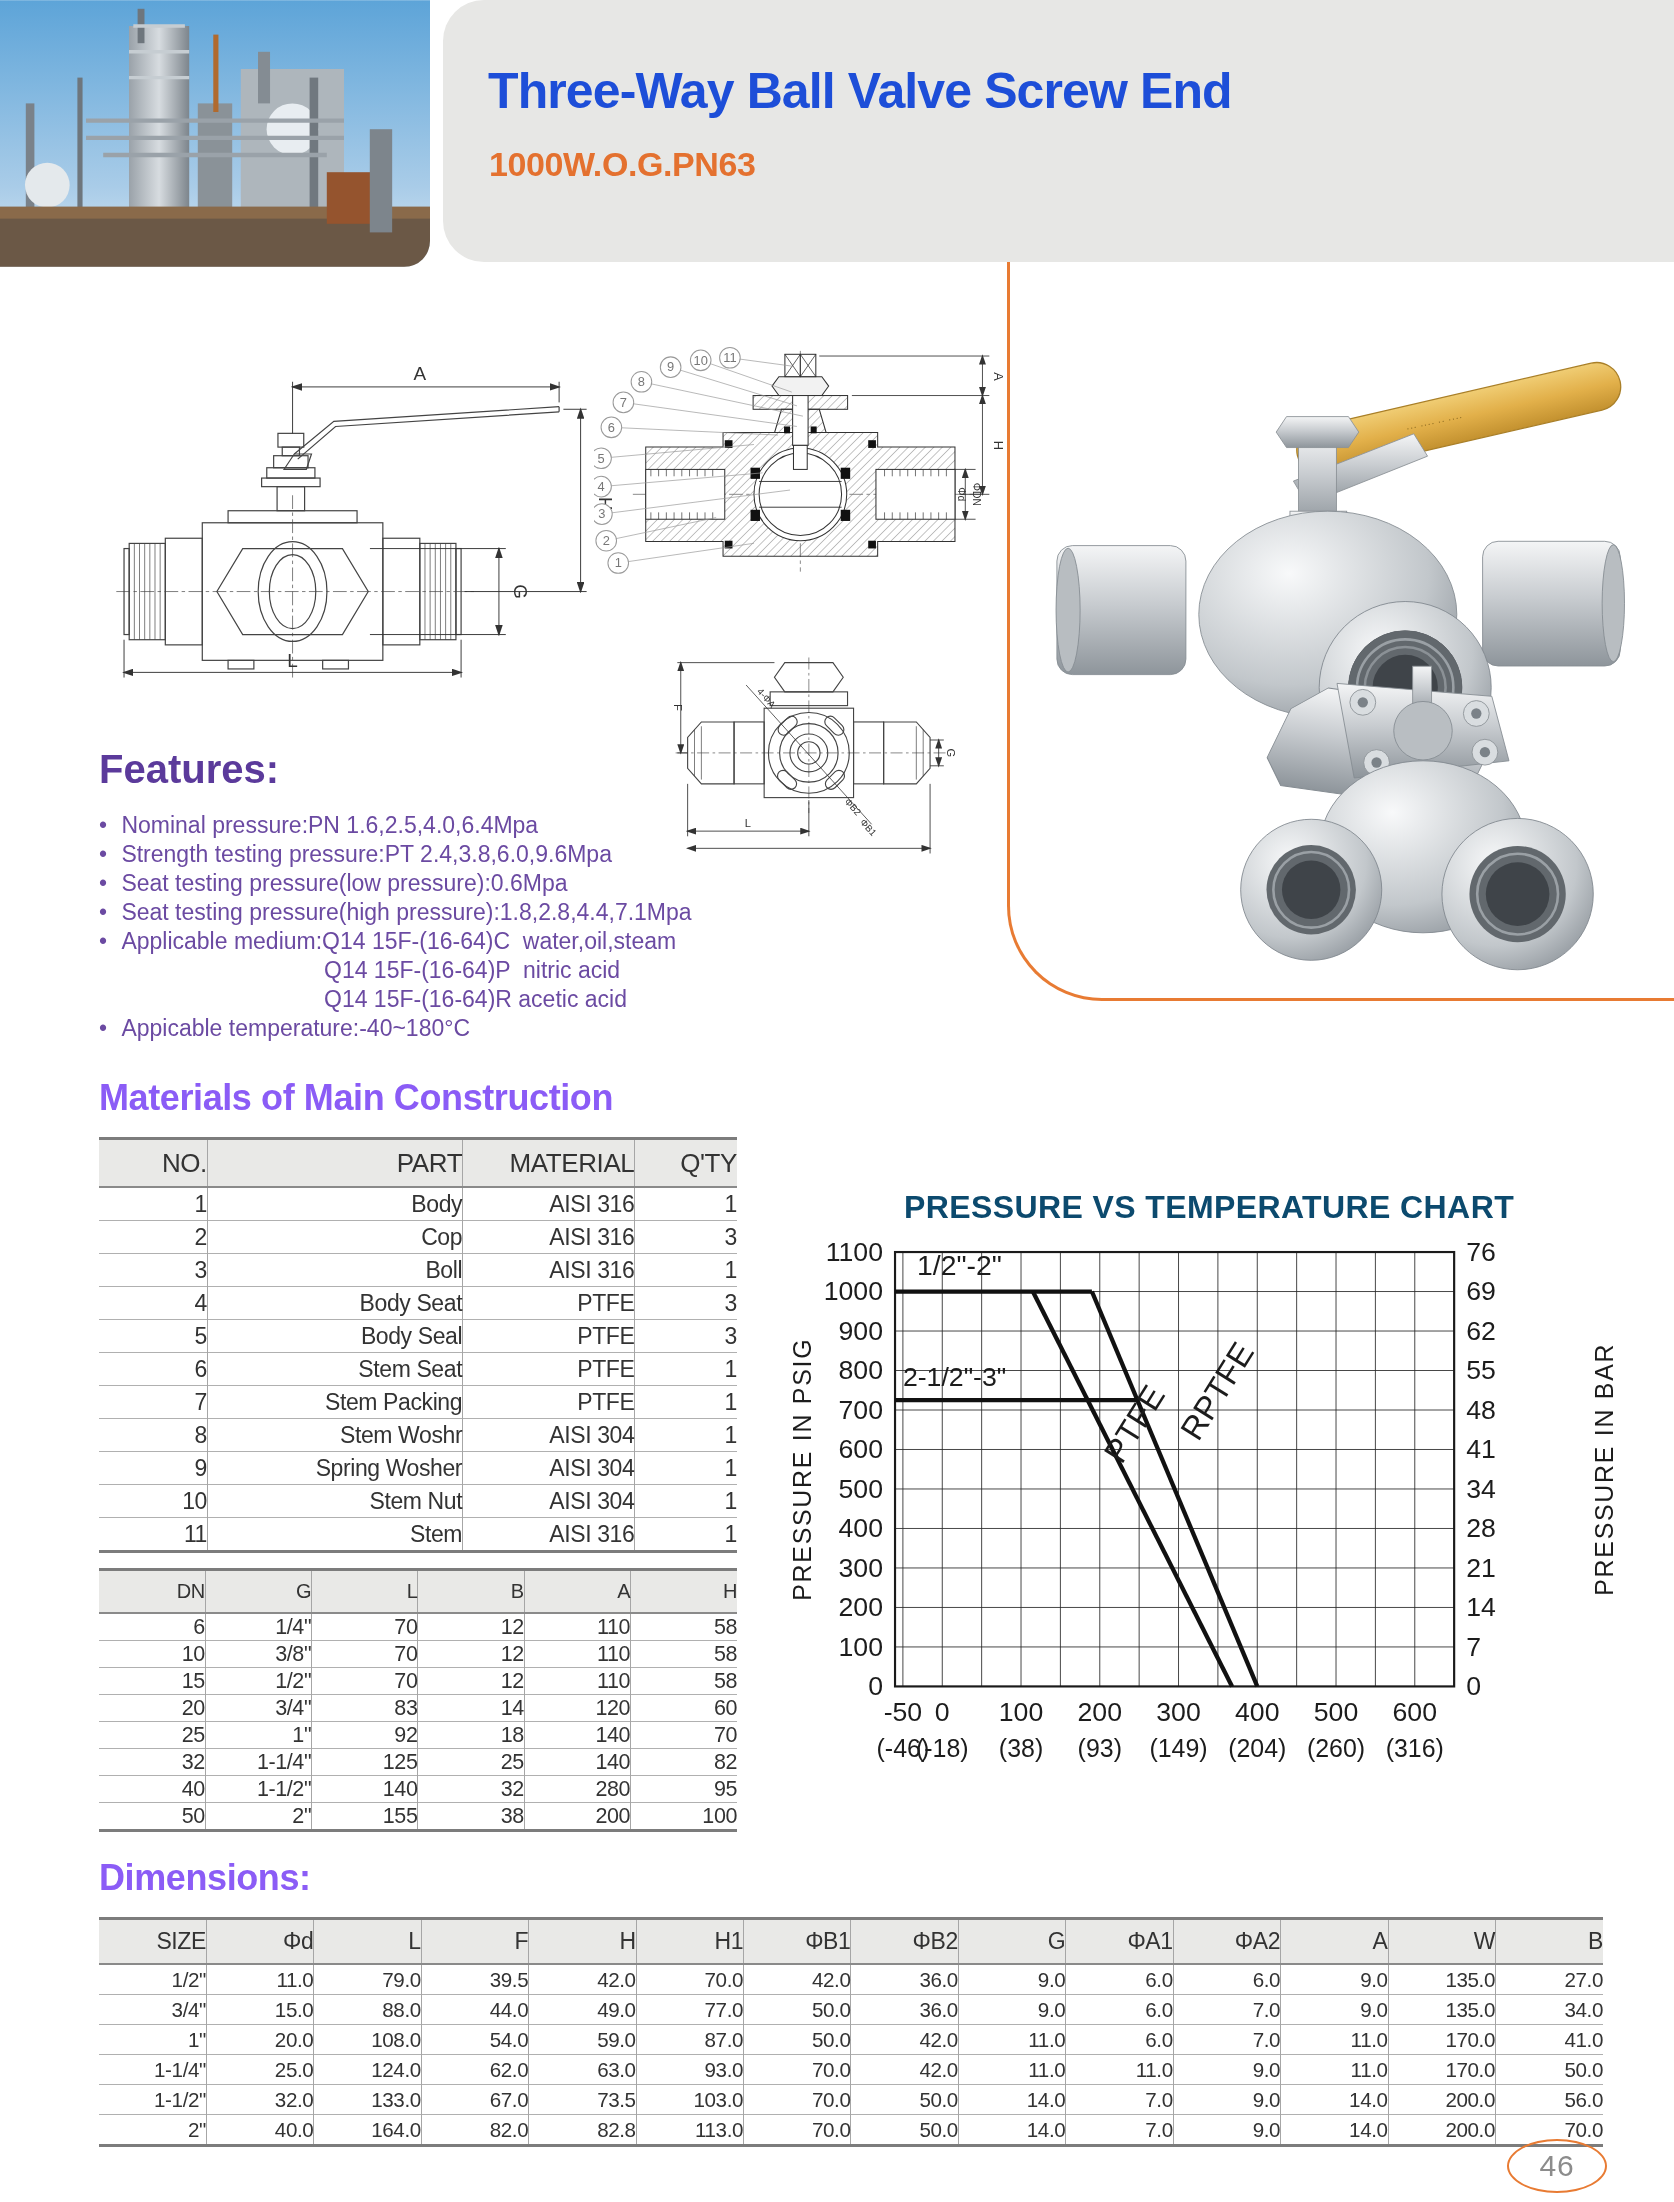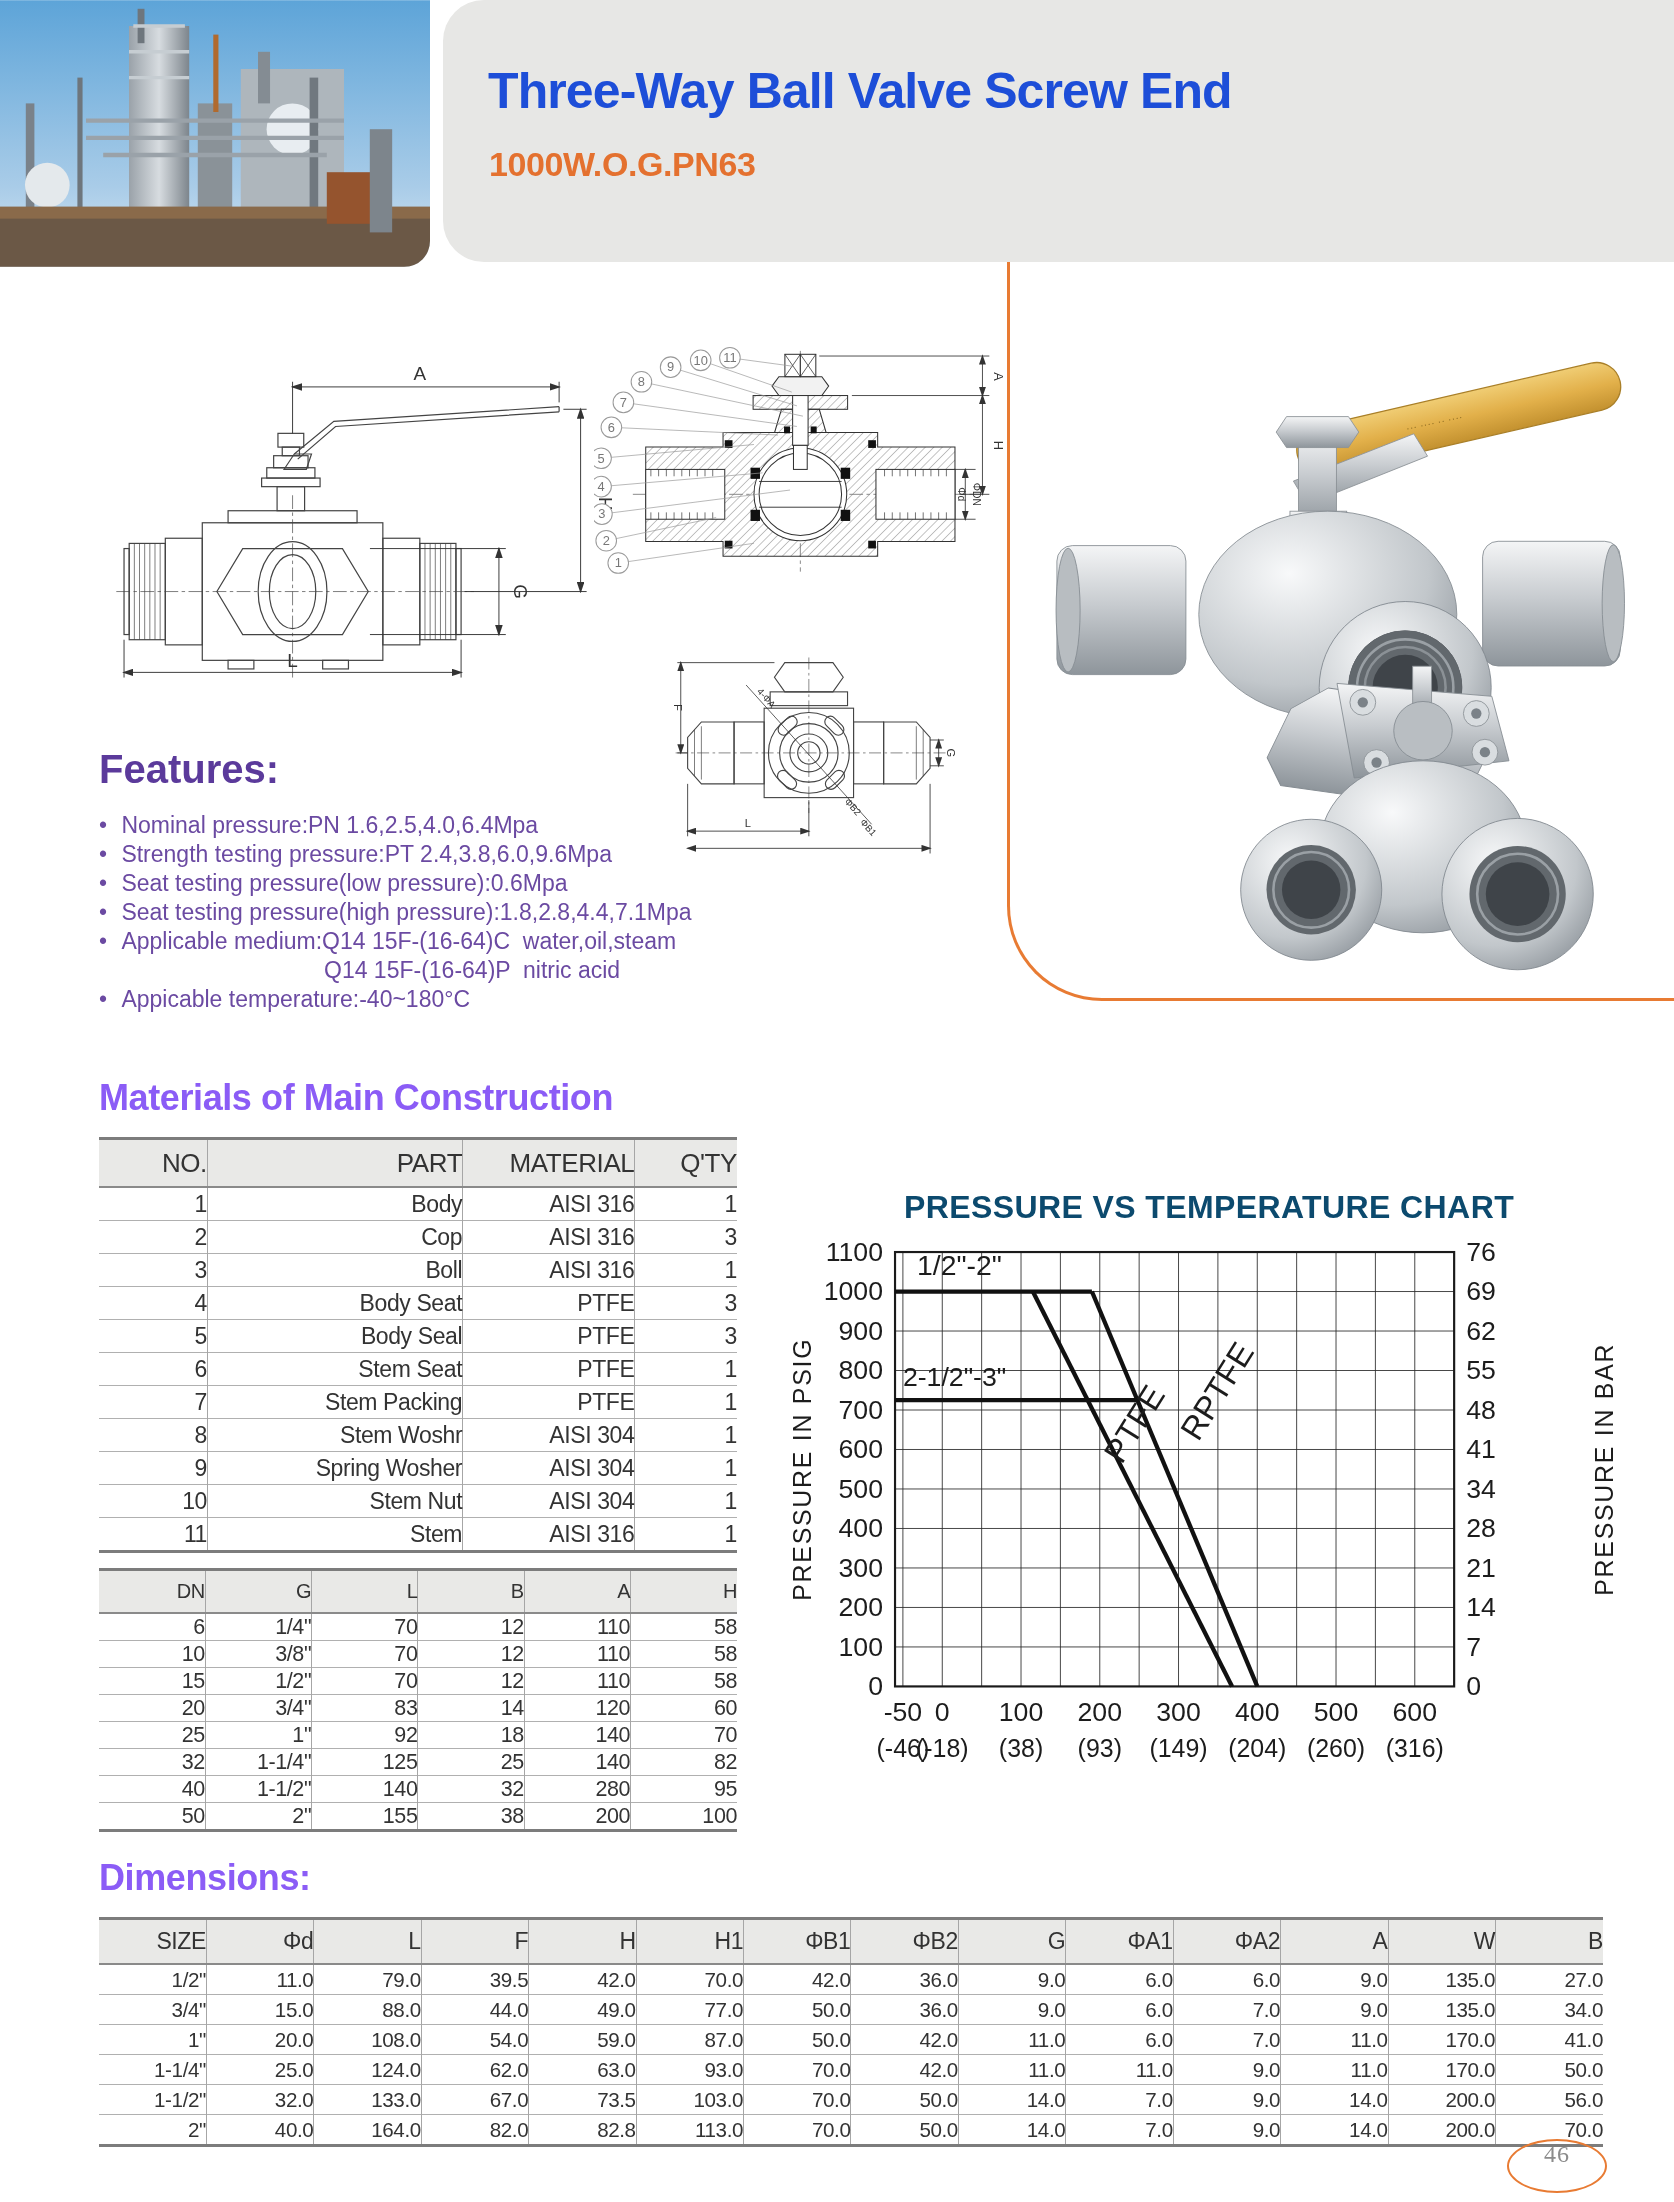--- a/index.html
+++ b/index.html
@@ -54,22 +54,22 @@
   .t-dims{position:absolute;left:99px;top:1917px;width:1504px;}
   .t-dims th{height:43px;font-size:23px;}
   .t-dims td{height:29px;font-size:20.6px;}
 
   
   .chart-wrap{position:absolute;left:766px;top:1239px;width:886px;height:568px;}
   .chart-wrap svg text{fill:#1c1c1c;}
 
   
   .page-badge{position:absolute;left:1507px;top:2139px;width:96px;height:50px;border:2.6px solid #e87b33;
-    border-radius:50%;display:flex;align-items:flex-start;justify-content:center;
-    color:#8c8c8c;font-size:24px;letter-spacing:0.9px;font-family:Liberation Serif, serif;}
+    border-radius:50%;display:flex;align-items:center;justify-content:center;
+    color:#8c8c8c;font-size:30px;letter-spacing:0.9px;}
 </style>
 </head>
 <body>
 
 <div class="page">
 
   <div class="hero-photo">
     <svg width="430" height="267" viewBox="0 0 500 310">
       <defs>
         <linearGradient id="sky" x1="0" y1="0" x2="0" y2="1">
@@ -396,20 +396,21 @@
 
   <div class="features">
     <h2>Features:</h2>
     <div id="features-list">
         <div class="feat-line"><span class="dot">•</span>Nominal pressure:PN 1.6,2.5,4.0,6.4Mpa</div>
         <div class="feat-line"><span class="dot">•</span>Strength testing pressure:PT 2.4,3.8,6.0,9.6Mpa</div>
         <div class="feat-line"><span class="dot">•</span>Seat testing pressure(low pressure):0.6Mpa</div>
         <div class="feat-line"><span class="dot">•</span>Seat testing pressure(high pressure):1.8,2.8,4.4,7.1Mpa</div>
         <div class="feat-line"><span class="dot">•</span>Applicable medium:Q14 15F-(16-64)C  water,oil,steam</div>
         <div class="feat-line feat-cont">Q14 15F-(16-64)P  nitric acid</div>
+        <div class="feat-line feat-cont">Q14 15F-(16-64)R acetic acid</div>
         <div class="feat-line"><span class="dot">•</span>Appicable temperature:-40~180°C</div>
       </div>
   </div>
 
   <div class="sec-h h-materials">Materials of Main Construction</div>
   <table class="dt t-materials" id="tbl-materials">
     <colgroup>
         <col class="c0">
         <col class="c1">
         <col class="c2">

